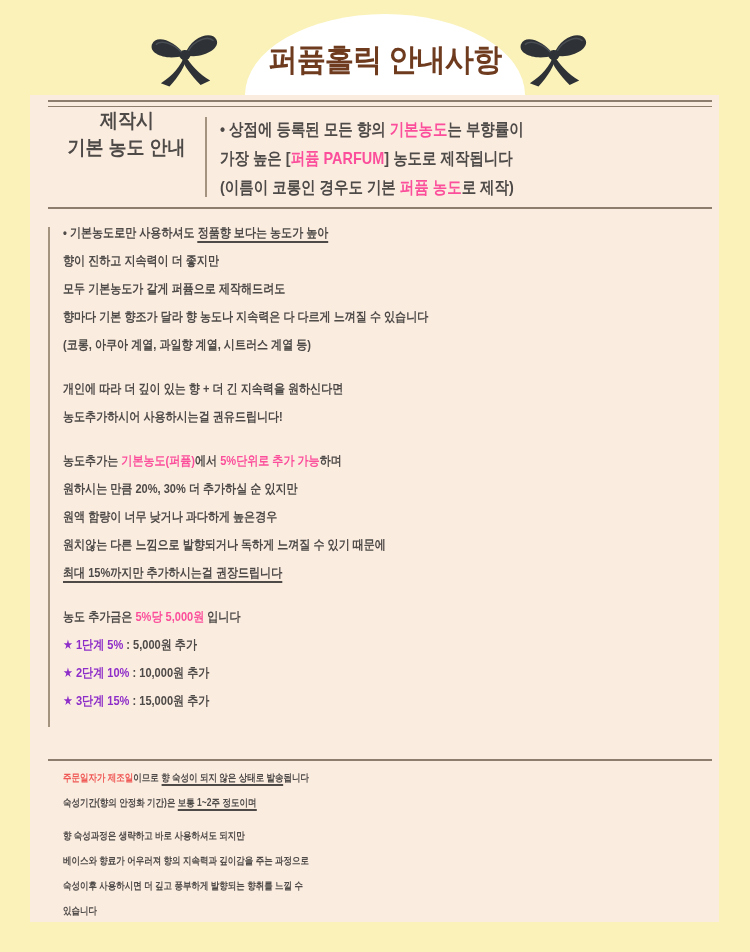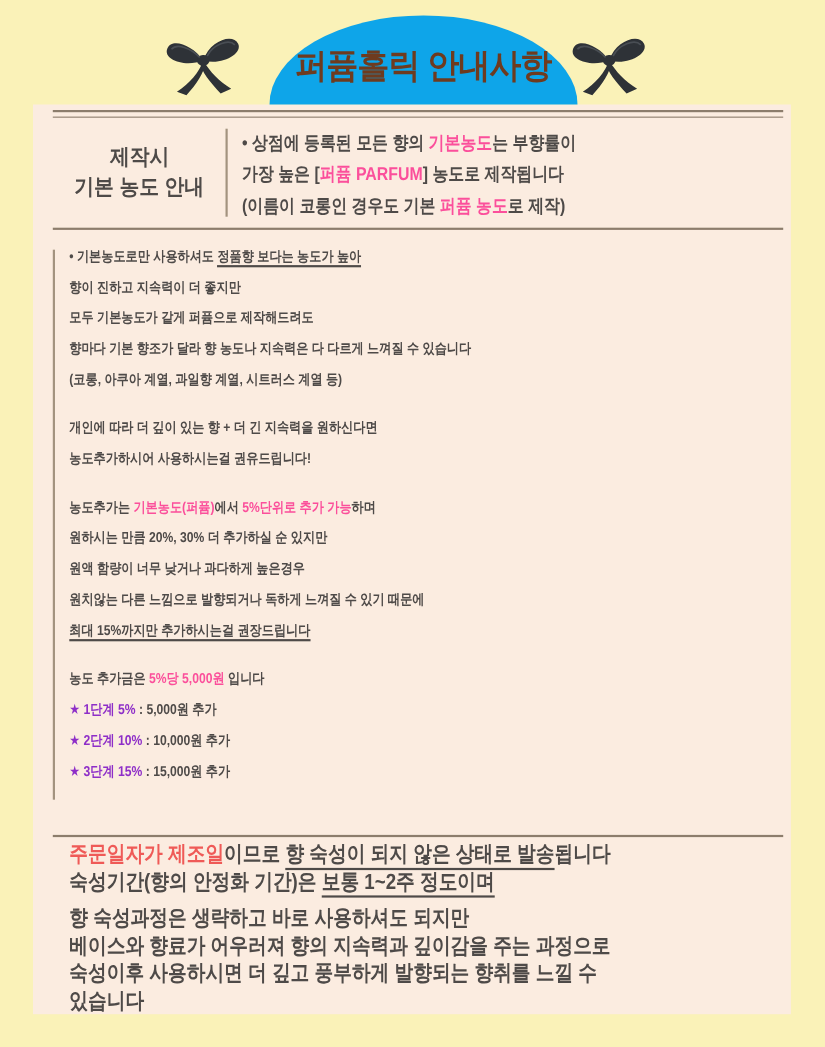--- a/index.html
+++ b/index.html
@@ -8,21 +8,21 @@
     background:#FAF2B8;
     font-family:"Liberation Sans","DejaVu Sans",sans-serif;
     -webkit-font-smoothing:antialiased;
   }
   .panel{
     position:absolute;left:30px;top:95px;width:689px;height:827px;
     background:#FBECE0;
   }
   .dome{
     position:absolute;left:245px;top:14px;width:280px;height:81px;
-    background:#0ea5e9;
+    background:#ffffff;
     border-radius:140px 140px 0 0 / 81px 81px 0 0;
     display:flex;align-items:flex-end;justify-content:center;
   }
   .title{
     font-size:31px;font-weight:800;color:#6E3B1F;
     padding-bottom:14px;white-space:nowrap;letter-spacing:-1px;
     transform:scaleX(0.94);transform-origin:50% 50%;
   }
   .bow{position:absolute;width:76px;height:64px;}
   .bow svg{width:100%;height:100%;}
@@ -35,38 +35,38 @@
   .rule{
     margin:0 7px 0 18px;height:0;
     border-top:2px solid #8C7D6C;
   }
   .section{display:flex;padding-left:18px;padding-right:7px;box-sizing:border-box;}
   .sec-1{height:100px;}
   .sec-2{height:550px;}
   .sec-3{height:160px;}
   .label-cell{
     width:157px;flex:none;display:flex;flex-direction:column;
-    align-items:center;justify-content:center;text-align:center;
+    align-items:center;text-align:center;
     font-size:20px;font-weight:800;color:#4E4A48;line-height:27px;
     box-sizing:border-box;
   }
   .sec-2 .label-cell{padding-bottom:124px;}
   .sec-3 .label-cell{padding-bottom:46px;}
   .label-line{white-space:nowrap;transform:scaleX(0.9);transform-origin:50% 50%;}
   .vdiv{width:2px;flex:none;background:#A3937F;}
   .sec-1 .vdiv{margin:10px 0;}
   .sec-2 .vdiv{margin:18px 0 32px 0;}
   .vdiv.hidden{background:transparent;}
   .content-cell{
     flex:1;min-width:0;padding-left:13px;box-sizing:border-box;
     font-weight:700;color:#4E4A48;
   }
   .sec-1 .content-cell{padding-top:8px;font-size:17px;}
   .sec-2 .content-cell{padding-top:10px;font-size:13px;}
-  .sec-3 .content-cell{padding-top:4px;font-size:20px;}
+  .sec-3 .content-cell{padding-top:4px;font-size:10px;}
   .sec-1 .line{line-height:29px;}
   .sec-2 .line{line-height:28px;}
   .sec-3 .line{line-height:25px;}
   .sec-2 .line.blank{height:16px;}
   .sec-3 .line.blank{height:8px;}
   .line{white-space:nowrap;transform:scaleX(0.85);transform-origin:0 50%;}
   .seg{display:inline;}
   .seg.pink{color:#FB4F9B;}
   .seg.purple{color:#8E2EC8;}
   .seg.red{color:#EF5A57;}

